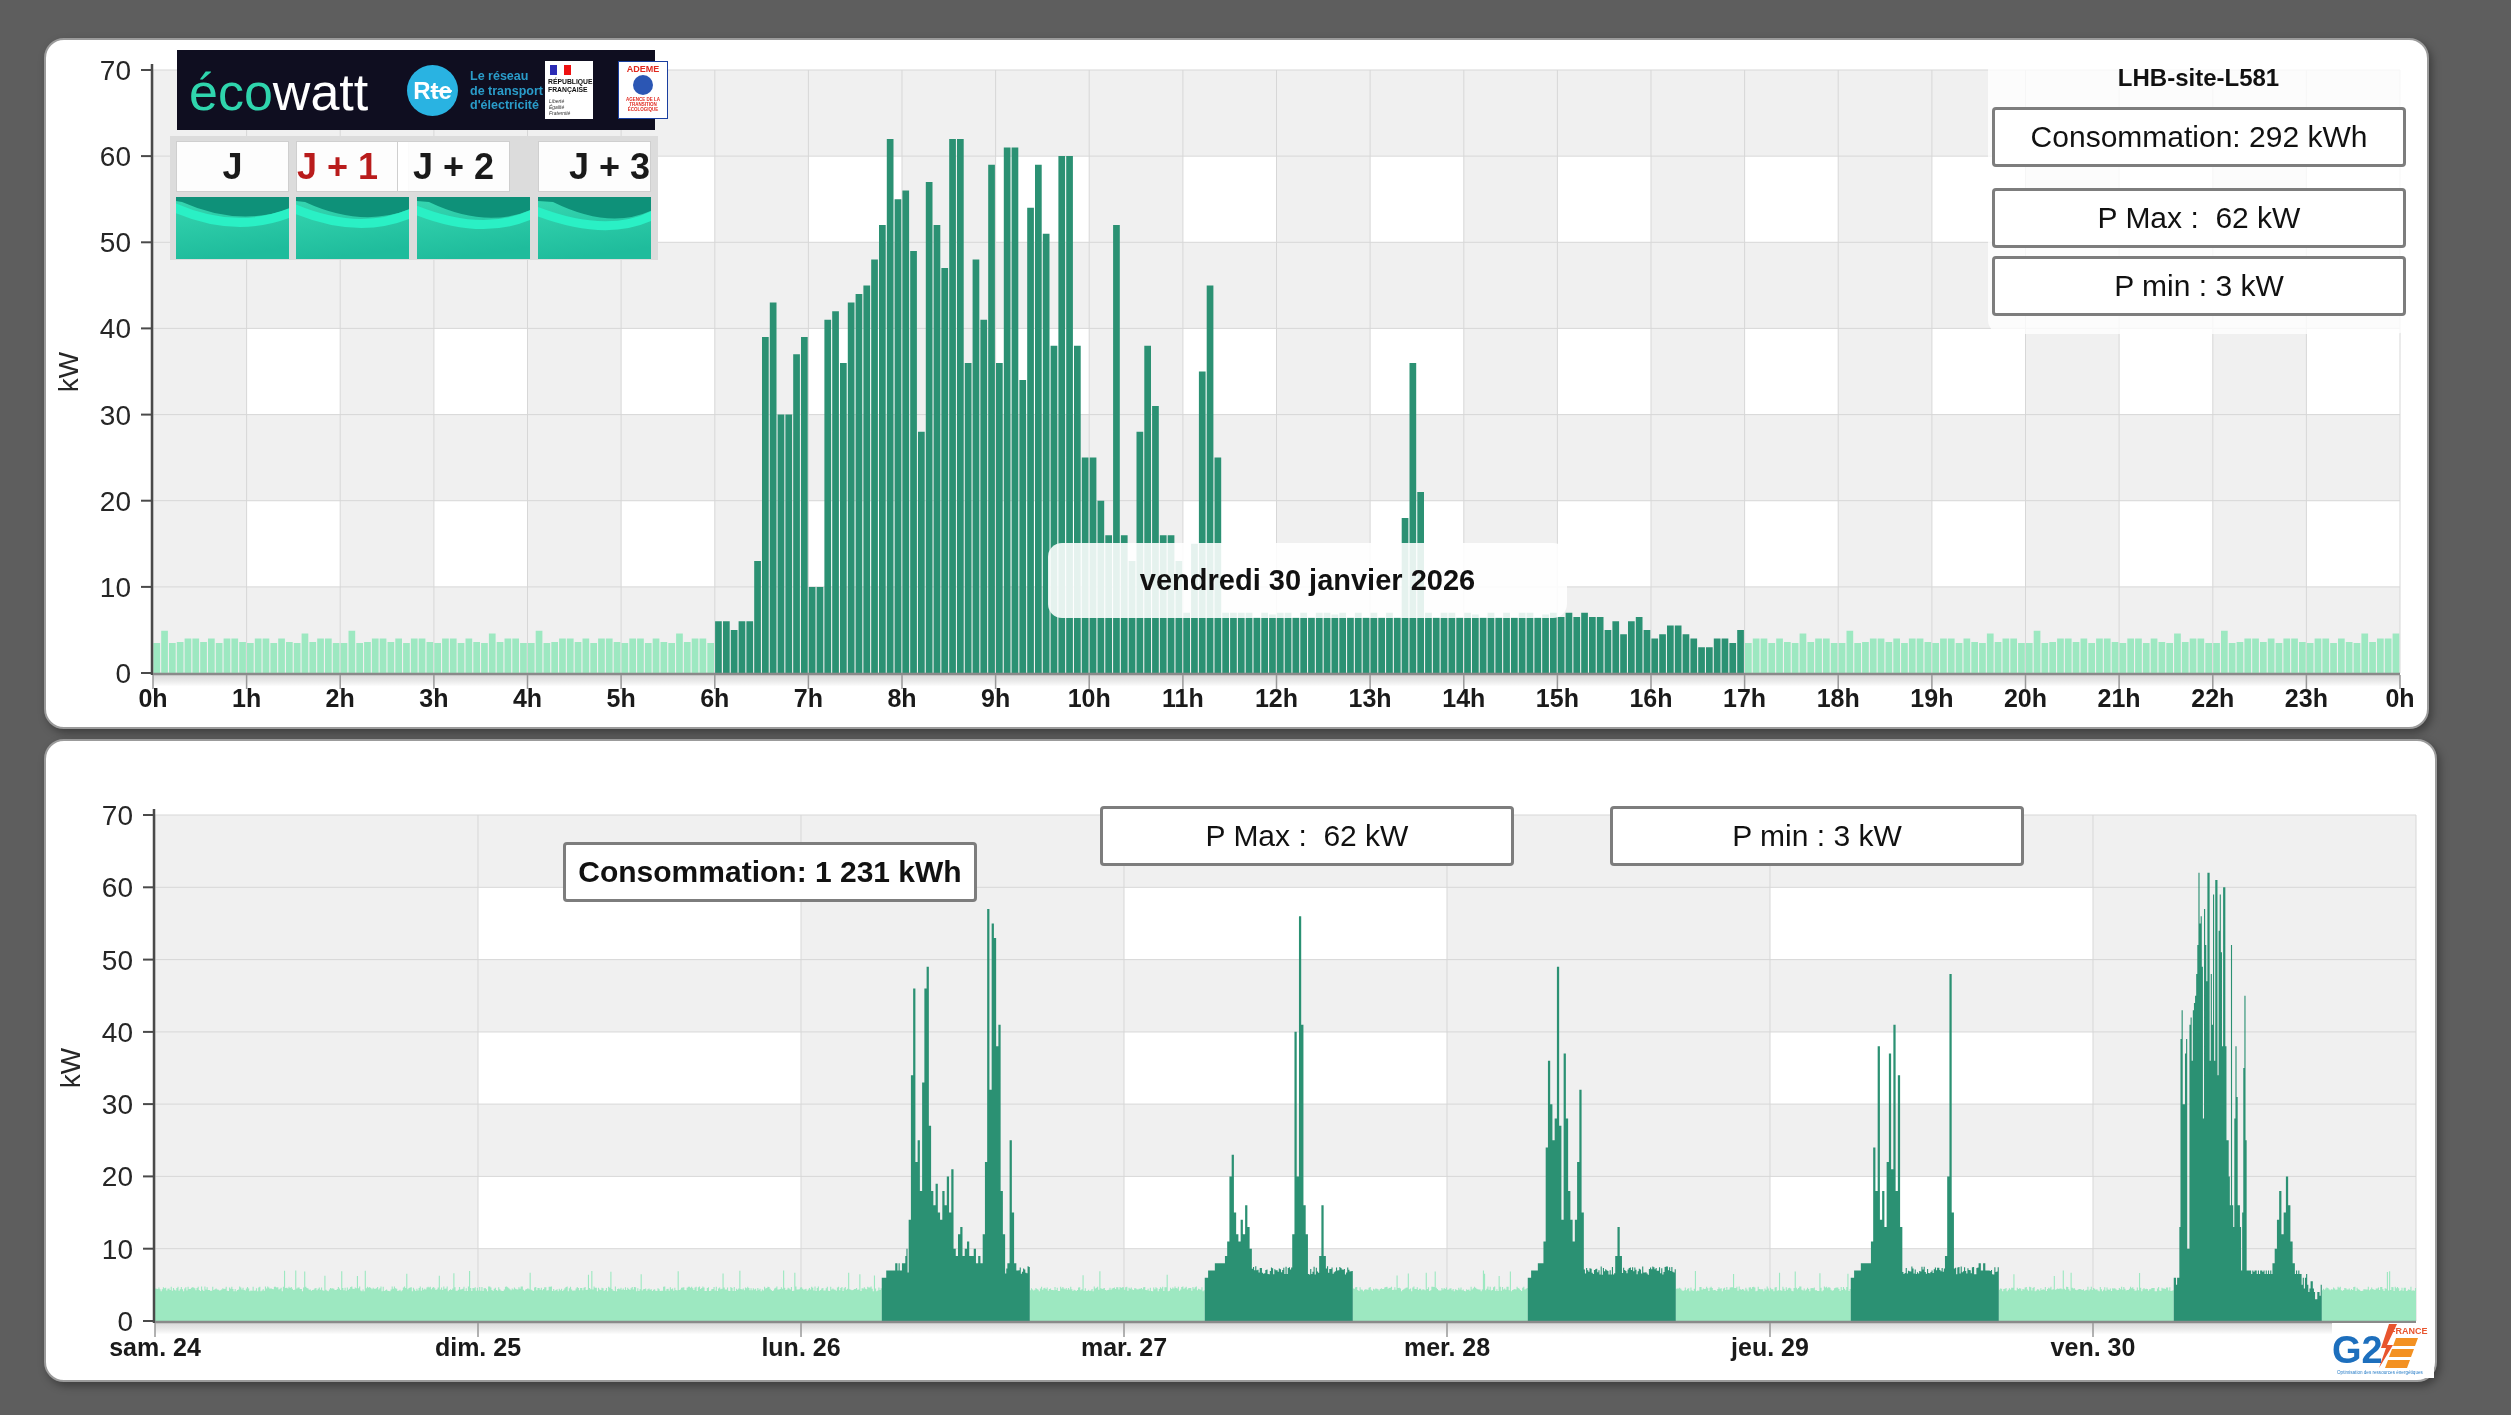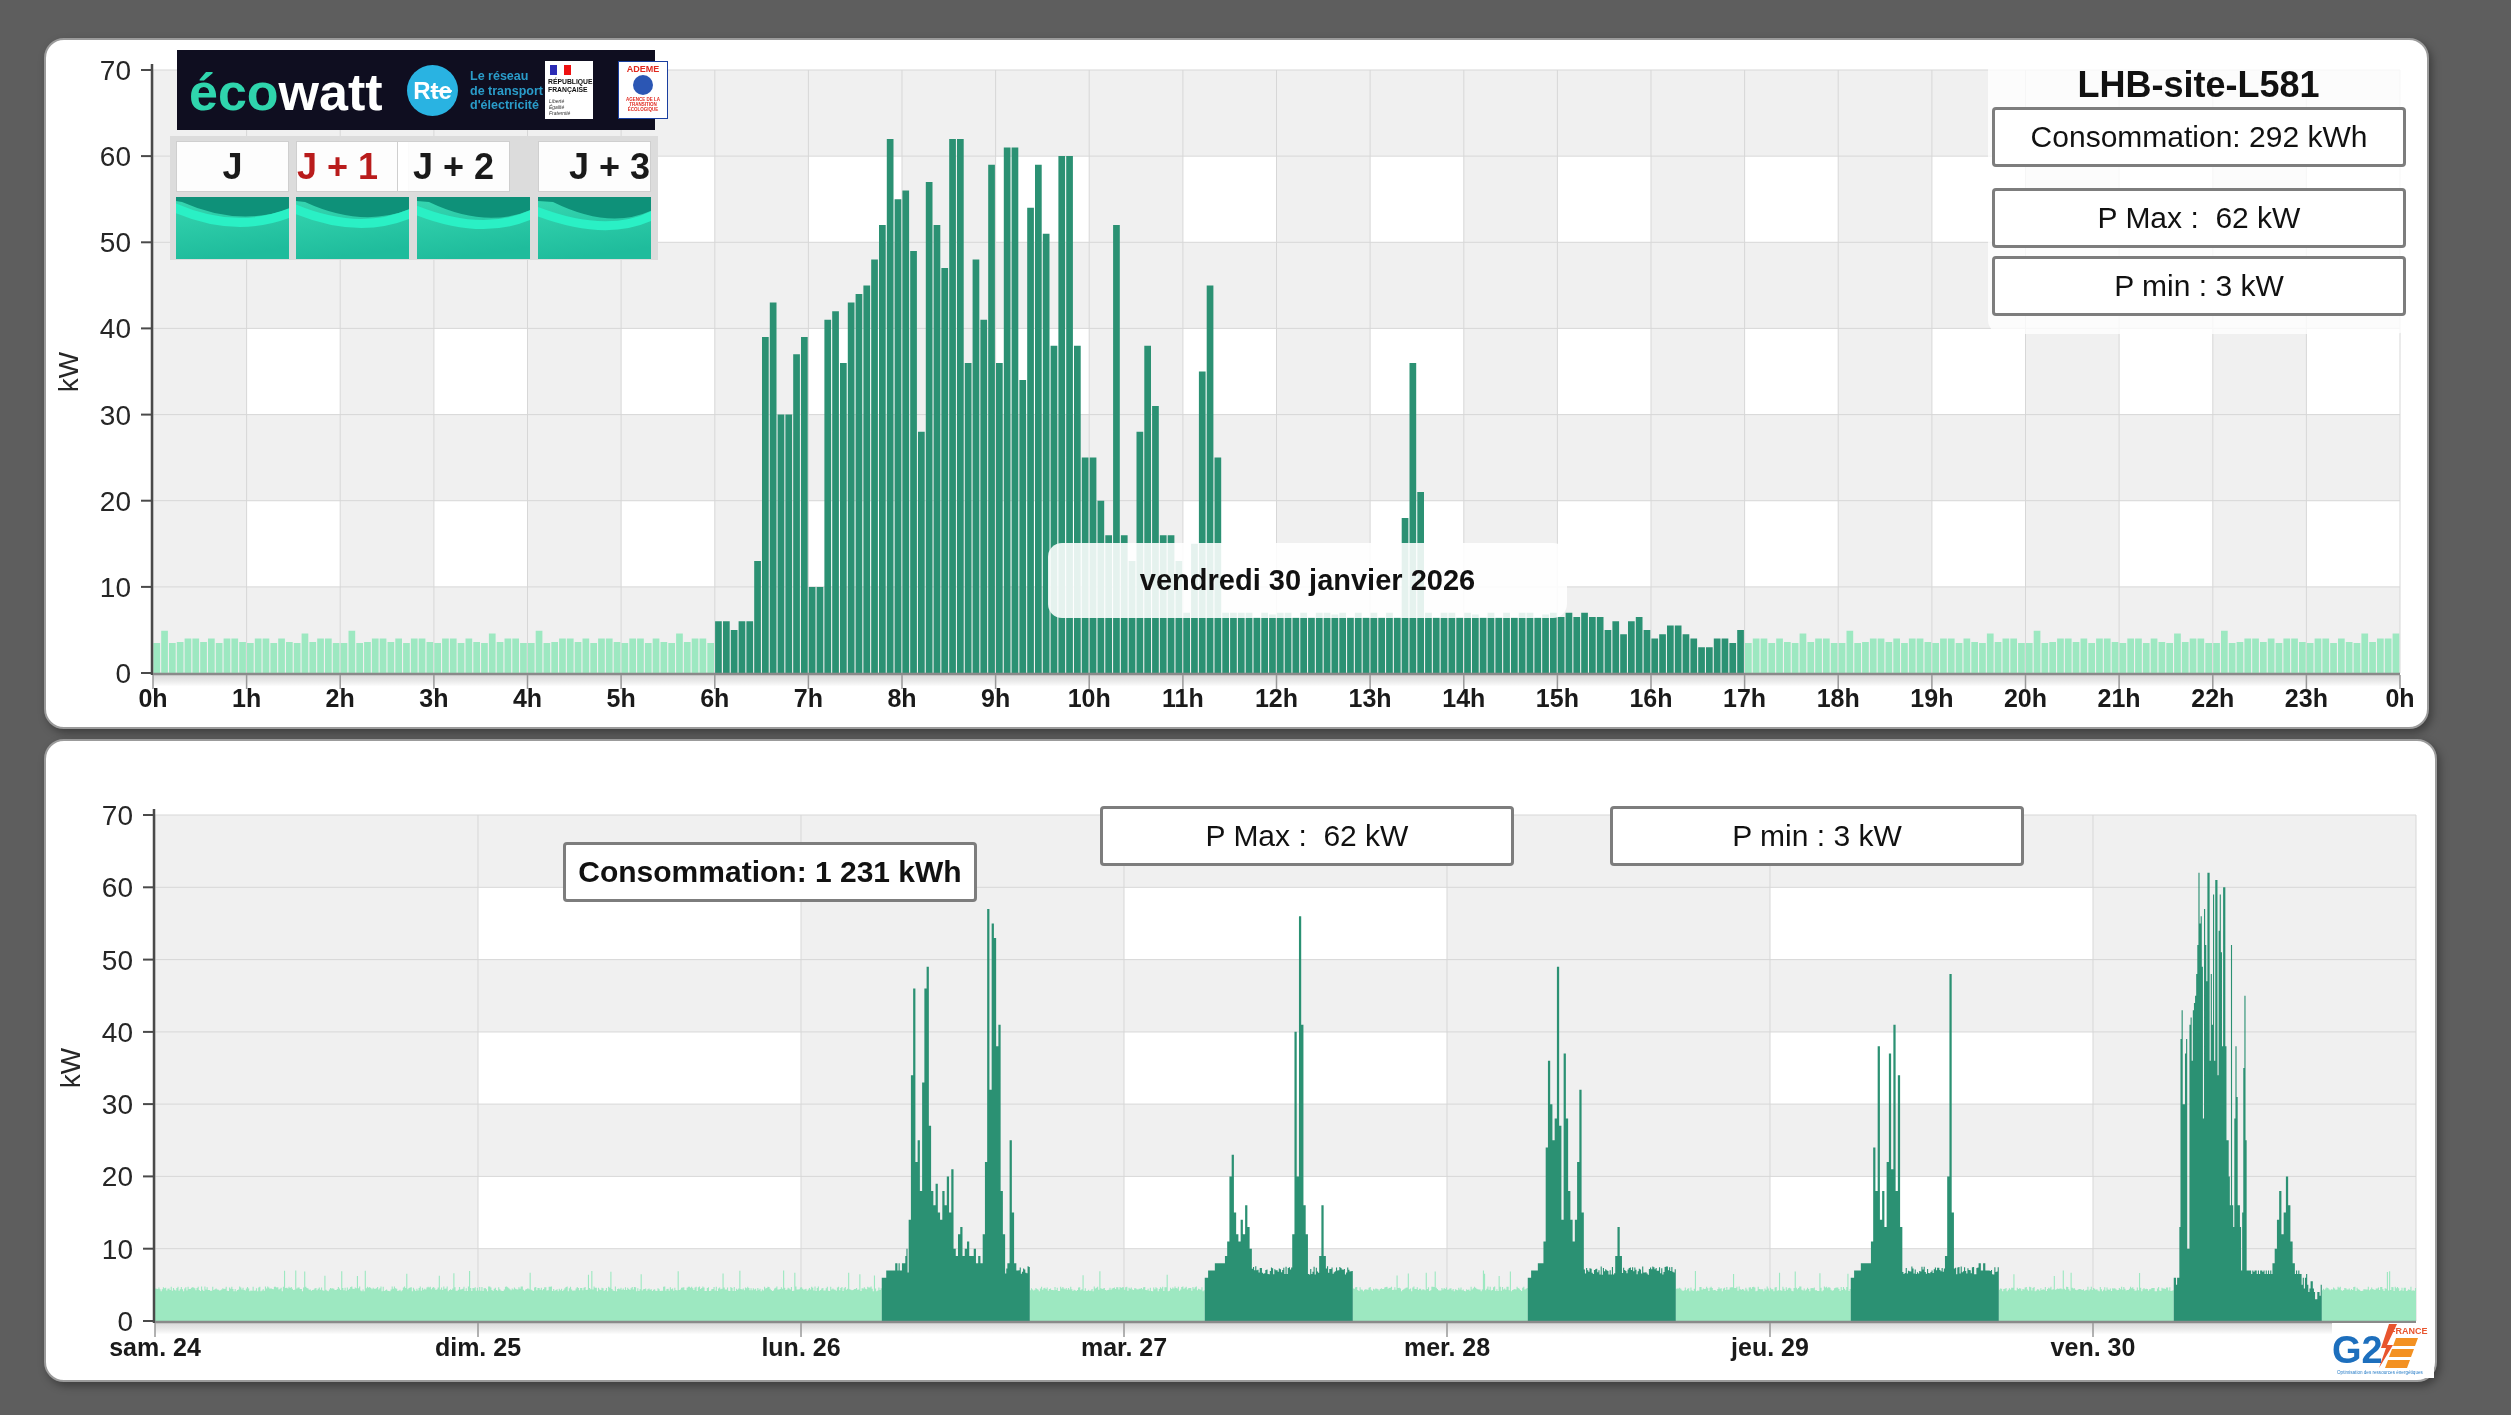--- a/index.html
+++ b/index.html
@@ -132,21 +132,21 @@
     <text x="1124.0" y="1356.0" font-size="25" font-weight="bold" fill="#1a1a1a" text-anchor="middle">mar. 27</text>
     <line x1="1447.0" y1="1323.0" x2="1447.0" y2="1337.0" stroke="#999999" stroke-width="1.5"></line>
     <text x="1447.0" y="1356.0" font-size="25" font-weight="bold" fill="#1a1a1a" text-anchor="middle">mer. 28</text>
     <line x1="1770.0" y1="1323.0" x2="1770.0" y2="1337.0" stroke="#999999" stroke-width="1.5"></line>
     <text x="1770.0" y="1356.0" font-size="25" font-weight="bold" fill="#1a1a1a" text-anchor="middle">jeu. 29</text>
     <line x1="2093.0" y1="1323.0" x2="2093.0" y2="1337.0" stroke="#999999" stroke-width="1.5"></line>
     <text x="2093.0" y="1356.0" font-size="25" font-weight="bold" fill="#1a1a1a" text-anchor="middle">ven. 30</text>
     <text x="80" y="1068" font-size="28" fill="#262626" text-anchor="middle" transform="rotate(-90 80 1068)">kW</text>
   </svg>
 <div class="abs" style="left:177px;top:50px;width:478px;height:80px;background:#0f0e20;">
- <div class="abs" style="left:12px;top:12px;font-size:52px;font-weight:bold;color:#fff;">
+ <div class="abs" style="left:12px;top:12px;font-size:52px;font-weight:normal;color:#fff;">
    <span style="color:#2fd5ad;">éco</span><span>watt</span></div>
  <div class="abs" style="left:230px;top:15px;width:51px;height:51px;border-radius:50%;background:#29b3e2;text-align:center;font-size:24px;font-weight:bold;color:#fff;line-height:51px;">R<span style="text-decoration:line-through;margin-top:41px;">te</span></div>
  <div class="abs" style="left:293px;top:19px;font-size:12.5px;line-height:14.5px;color:#2a9cc9;font-weight:bold;">Le réseau<br>de transport<br>d'électricité</div>
  <div class="abs" style="left:368px;top:11px;width:48px;height:58px;background:#fff;">
    <div class="abs" style="left:5px;top:4px;width:7px;height:10px;background:#2b2bb5;"></div>
    <div class="abs" style="left:12px;top:4px;width:7px;height:10px;background:#fff;"></div>
    <div class="abs" style="left:19px;top:4px;width:7px;height:10px;background:#e11;"></div>
    <div class="abs" style="left:3px;top:17px;font-size:6.8px;font-weight:bold;color:#111;line-height:8px;">RÉPUBLIQUE<br>FRANÇAISE</div>
    <div class="abs" style="left:4px;top:37px;font-size:5px;color:#333;line-height:6px;font-style:italic;">Liberté<br>Égalité<br>Fraternité</div>
  </div>
@@ -199,21 +199,21 @@
         <linearGradient id="mg3" x1="0" y1="0" x2="0.25" y2="1">
           <stop offset="0" stop-color="#36d7b1"></stop>
           <stop offset="1" stop-color="#1fbc9c"></stop>
         </linearGradient>
       </defs>
       <rect width="113" height="62" fill="url(#mg3)"></rect>
       <path d="M0,0 L113,0 L113,13.8 Q71,32.7 15,5 L0,4 Z" fill="#0e9179"></path>
       <path d="M-3,13.6 Q69,41.6 116,17.7" fill="none" stroke="#2af0c5" stroke-width="9"></path>
     </svg></div>
 <div class="abs" style="left:1988px;top:56px;width:421px;height:278px;background:rgba(255,255,255,0.78);border-radius:14px;"></div>
-<div class="abs" style="left:1988px;top:64px;width:421px;text-align:center;font-size:36px;font-weight:bold;color:#111;">LHB-site-L581</div>
+<div class="abs" style="left:1988px;top:64px;width:421px;text-align:center;font-size:24px;font-weight:bold;color:#111;">LHB-site-L581</div>
 <div class="lbox" style="left:1992px;top:107px;width:408px;height:54px;line-height:54px;">Consommation: 292 kWh</div>
 <div class="lbox" style="left:1992px;top:188px;width:408px;height:54px;line-height:54px;">P Max :&nbsp; 62 kW</div>
 <div class="lbox" style="left:1992px;top:256px;width:408px;height:54px;line-height:54px;">P min : 3 kW</div>
 <div class="abs" style="left:1048px;top:543px;width:519px;height:75px;background:rgba(255,255,255,0.88);border-radius:14px;text-align:center;font-size:29px;font-weight:bold;color:#111;line-height:75px;">vendredi 30 janvier 2026</div>
 <div class="lbox" style="left:563px;top:842px;width:408px;height:54px;line-height:54px;font-weight:bold;">Consommation: 1 231 kWh</div>
 <div class="lbox" style="left:1100px;top:806px;width:408px;height:54px;line-height:54px;">P Max :&nbsp; 62 kW</div>
 <div class="lbox" style="left:1610px;top:806px;width:408px;height:54px;line-height:54px;">P min : 3 kW</div>
 <div class="abs" style="left:2332px;top:1323px;width:102px;height:55px;background:#fff;">
 <svg width="102" height="55" viewBox="0 0 102 55" xmlns="http://www.w3.org/2000/svg">
  <text x="0" y="40" font-size="38" font-weight="bold" fill="#1d6fbd" font-family="Liberation Sans,sans-serif">G2</text>

